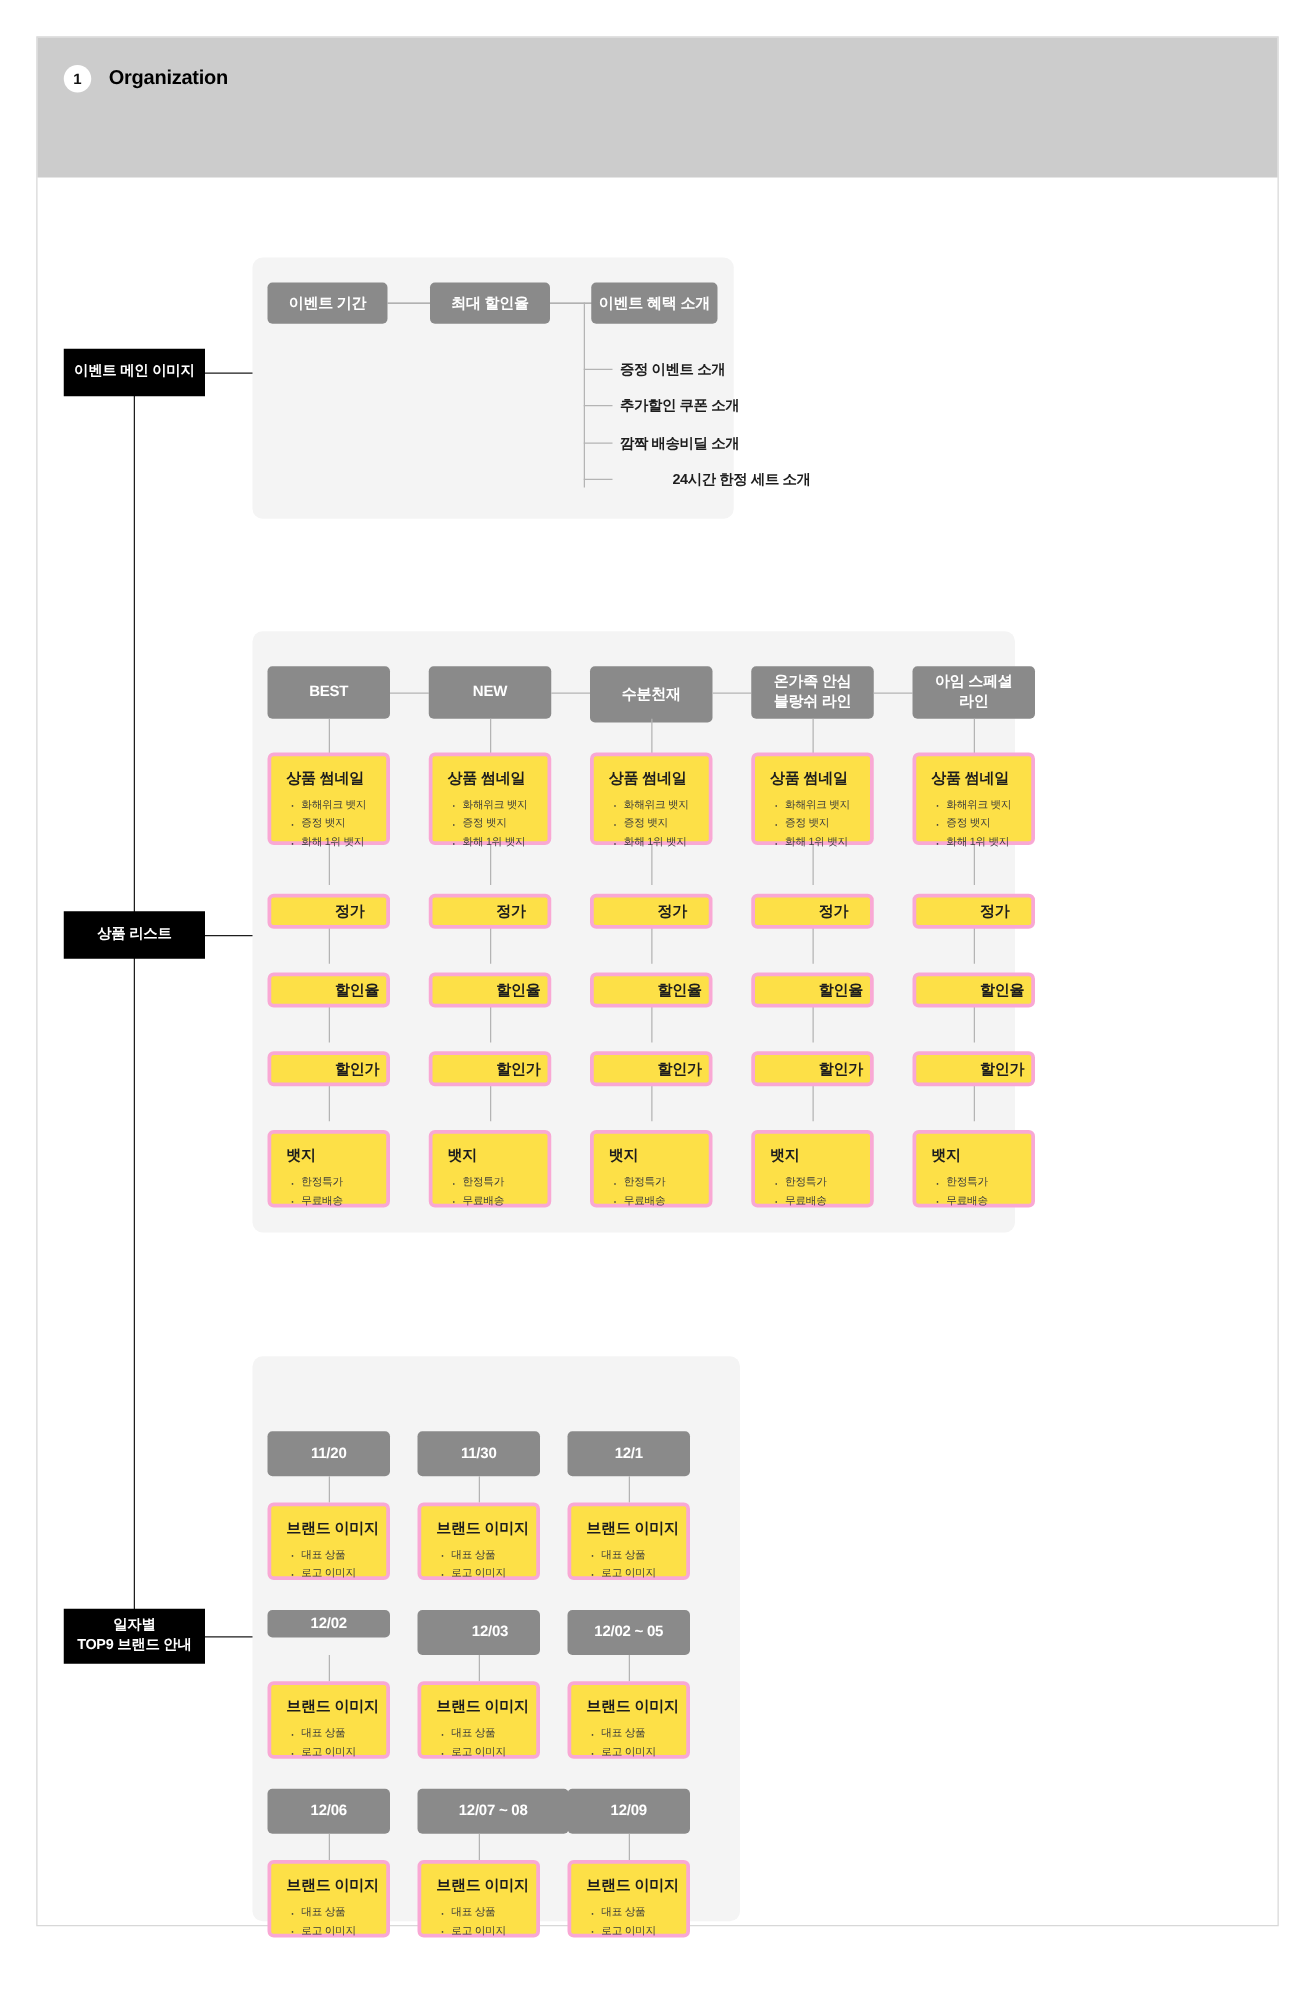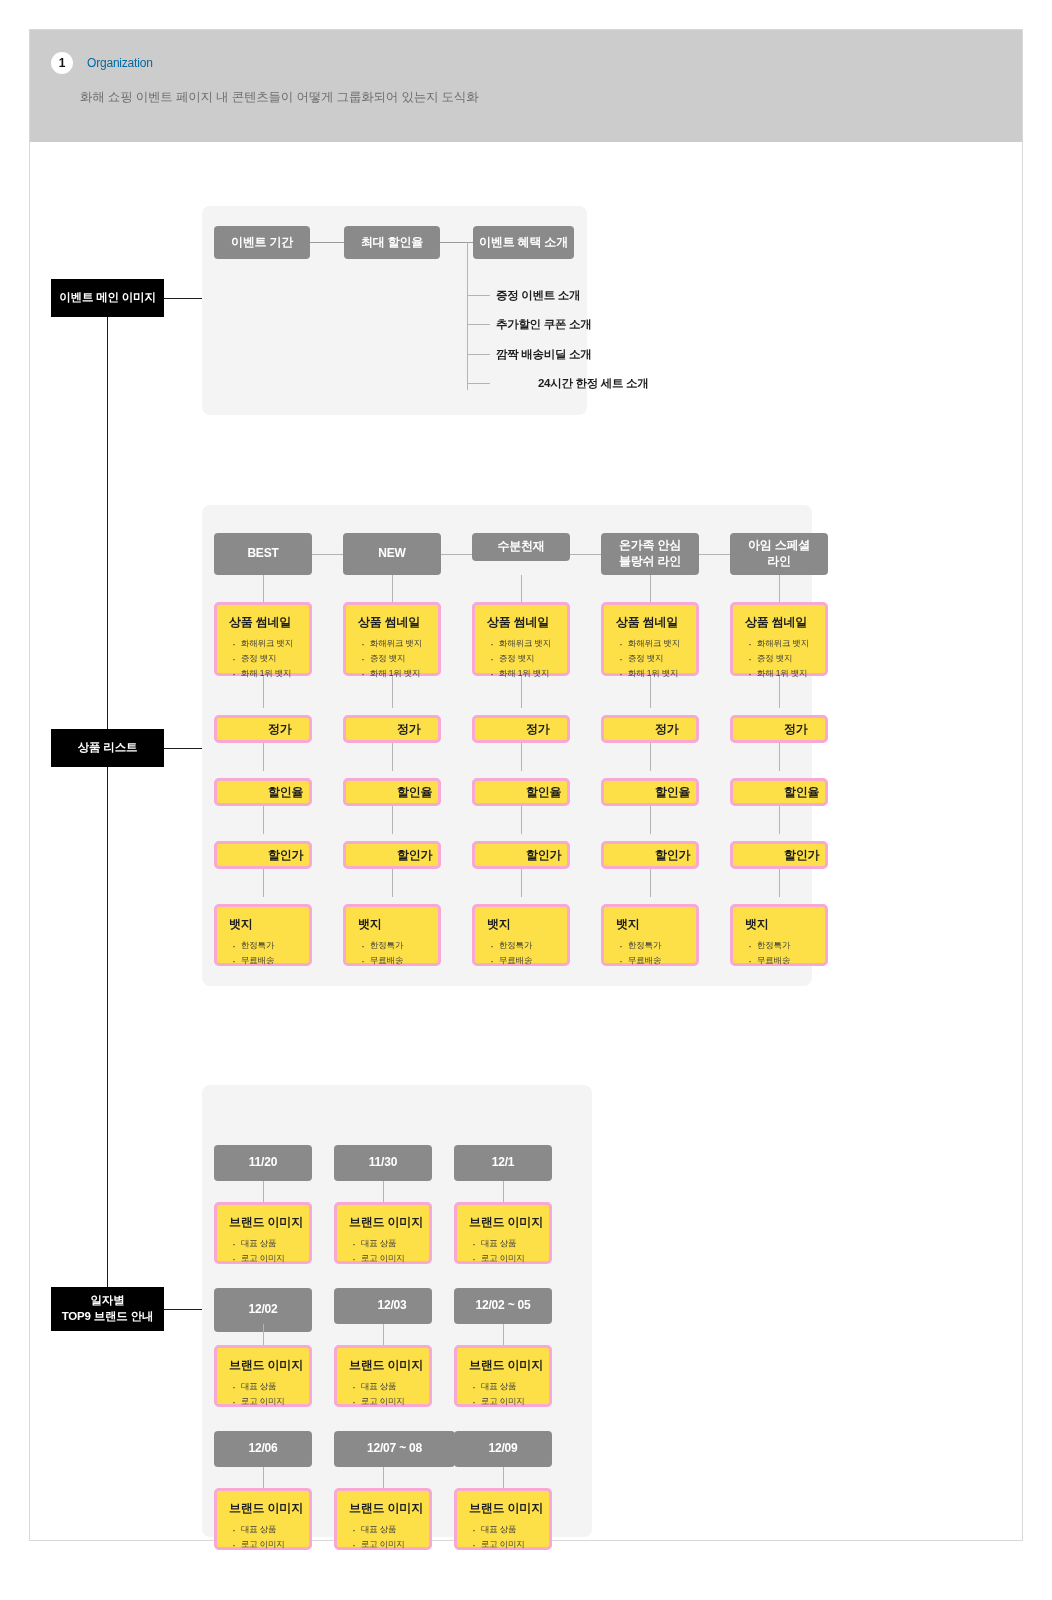--- a/index.html
+++ b/index.html
@@ -29,21 +29,21 @@
     background: #cccccc;
   }
   .hdr-row { position: absolute; left: 21px; top: 22px; display: flex; align-items: center; gap: 14px; }
   .step-badge {
     width: 22px; height: 22px; border-radius: 50%;
     background: #ffffff; color: #111;
     font-size: 12px; font-weight: bold;
     display: flex; align-items: center; justify-content: center;
     line-height: 1;
   }
-  .hdr-title { font-size: 12px; font-weight: normal; color: #0369a1; letter-spacing: -0.2px; }
+  .hdr-title { font-size: 16px; font-weight: bold; color: #000000; letter-spacing: -0.2px; }
   .hdr-sub {
     position: absolute; left: 50px; top: 59px;
     font-size: 12.5px; color: #6d6d6d; letter-spacing: -0.2px;
   }
 
   
   .canvas { position: absolute; left: 0; top: 112px; width: 100%; height: 1399px; }
 
   
   .vline { position: absolute; width: 1px; background: #1d1d1d; }
@@ -109,21 +109,20 @@
 </head>
 <body>
 
 <div class="card">
 
   <div class="card-header">
     <div class="hdr-row">
       <div class="step-badge">1</div>
       <div class="hdr-title">Organization</div>
     </div>
-    <div class="hdr-sub">화해 쇼핑 이벤트 페이지 내 콘텐츠들이 어떻게 그룹화되어 있는지 도식화</div>
   </div>
 
   <div class="canvas">
 
     <div class="vline" style="left:77px; top:168px; height:443px;"></div>
     <div class="vline" style="left:77px; top:624px; height:539px;"></div>
 
     <div class="sec-label" style="left:21px; top:137px; width:113px; height:38px;">
       <span>이벤트 메인 이미지</span>
     </div>
@@ -234,21 +233,21 @@
         <div class="obox single" style="left:313px; top:699px; width:98px; height:28px;">
           <div class="obox-title">할인가</div>
         </div>
         <div class="obox" style="left:313px; top:762px; width:98px; height:62px;">
         <div class="obox-title">뱃지</div>
         <ul>
           <li>한정특가</li>
             <li>무료배송</li>
         </ul>
       </div>
-        <div class="chip" style="left:442px; top:391px; width:98px; height:28px; flex-direction:column;">
+        <div class="chip" style="left:442px; top:391px; width:98px; height:45px; flex-direction:column;">
         <span>수분천재</span>
 
       </div>
         <div class="gline-h" style="left:540px; top:412px; width:31px;"></div>
         <div class="gline-v" style="left:491px; top:433px; height:40px;"></div>
         <div class="gline-v" style="left:491px; top:533px; height:33px;"></div>
         <div class="gline-v" style="left:491px; top:596px; height:33px;"></div>
         <div class="gline-v" style="left:491px; top:659px; height:33px;"></div>
         <div class="gline-v" style="left:491px; top:722px; height:33px;"></div>
         <div class="obox" style="left:442px; top:460px; width:98px; height:74px;">
@@ -379,21 +378,21 @@
         <span>12/1</span>
       </div>
         <div class="gline-v" style="left:473px; top:1039px; height:21px;"></div>
         <div class="obox" style="left:424px; top:1060px; width:98px; height:62px;">
         <div class="obox-title">브랜드 이미지</div>
         <ul>
           <li>대표 상품</li>
             <li>로고 이미지</li>
         </ul>
       </div>
-        <div class="chip" style="left:184px; top:1146px; width:98px; height:44px;">
+        <div class="chip" style="left:184px; top:1146px; width:98px; height:22px;">
         <span>12/02</span>
       </div>
         <div class="gline-v" style="left:233px; top:1182px; height:21px;"></div>
         <div class="obox" style="left:184px; top:1203px; width:98px; height:62px;">
         <div class="obox-title">브랜드 이미지</div>
         <ul>
           <li>대표 상품</li>
             <li>로고 이미지</li>
         </ul>
       </div>

